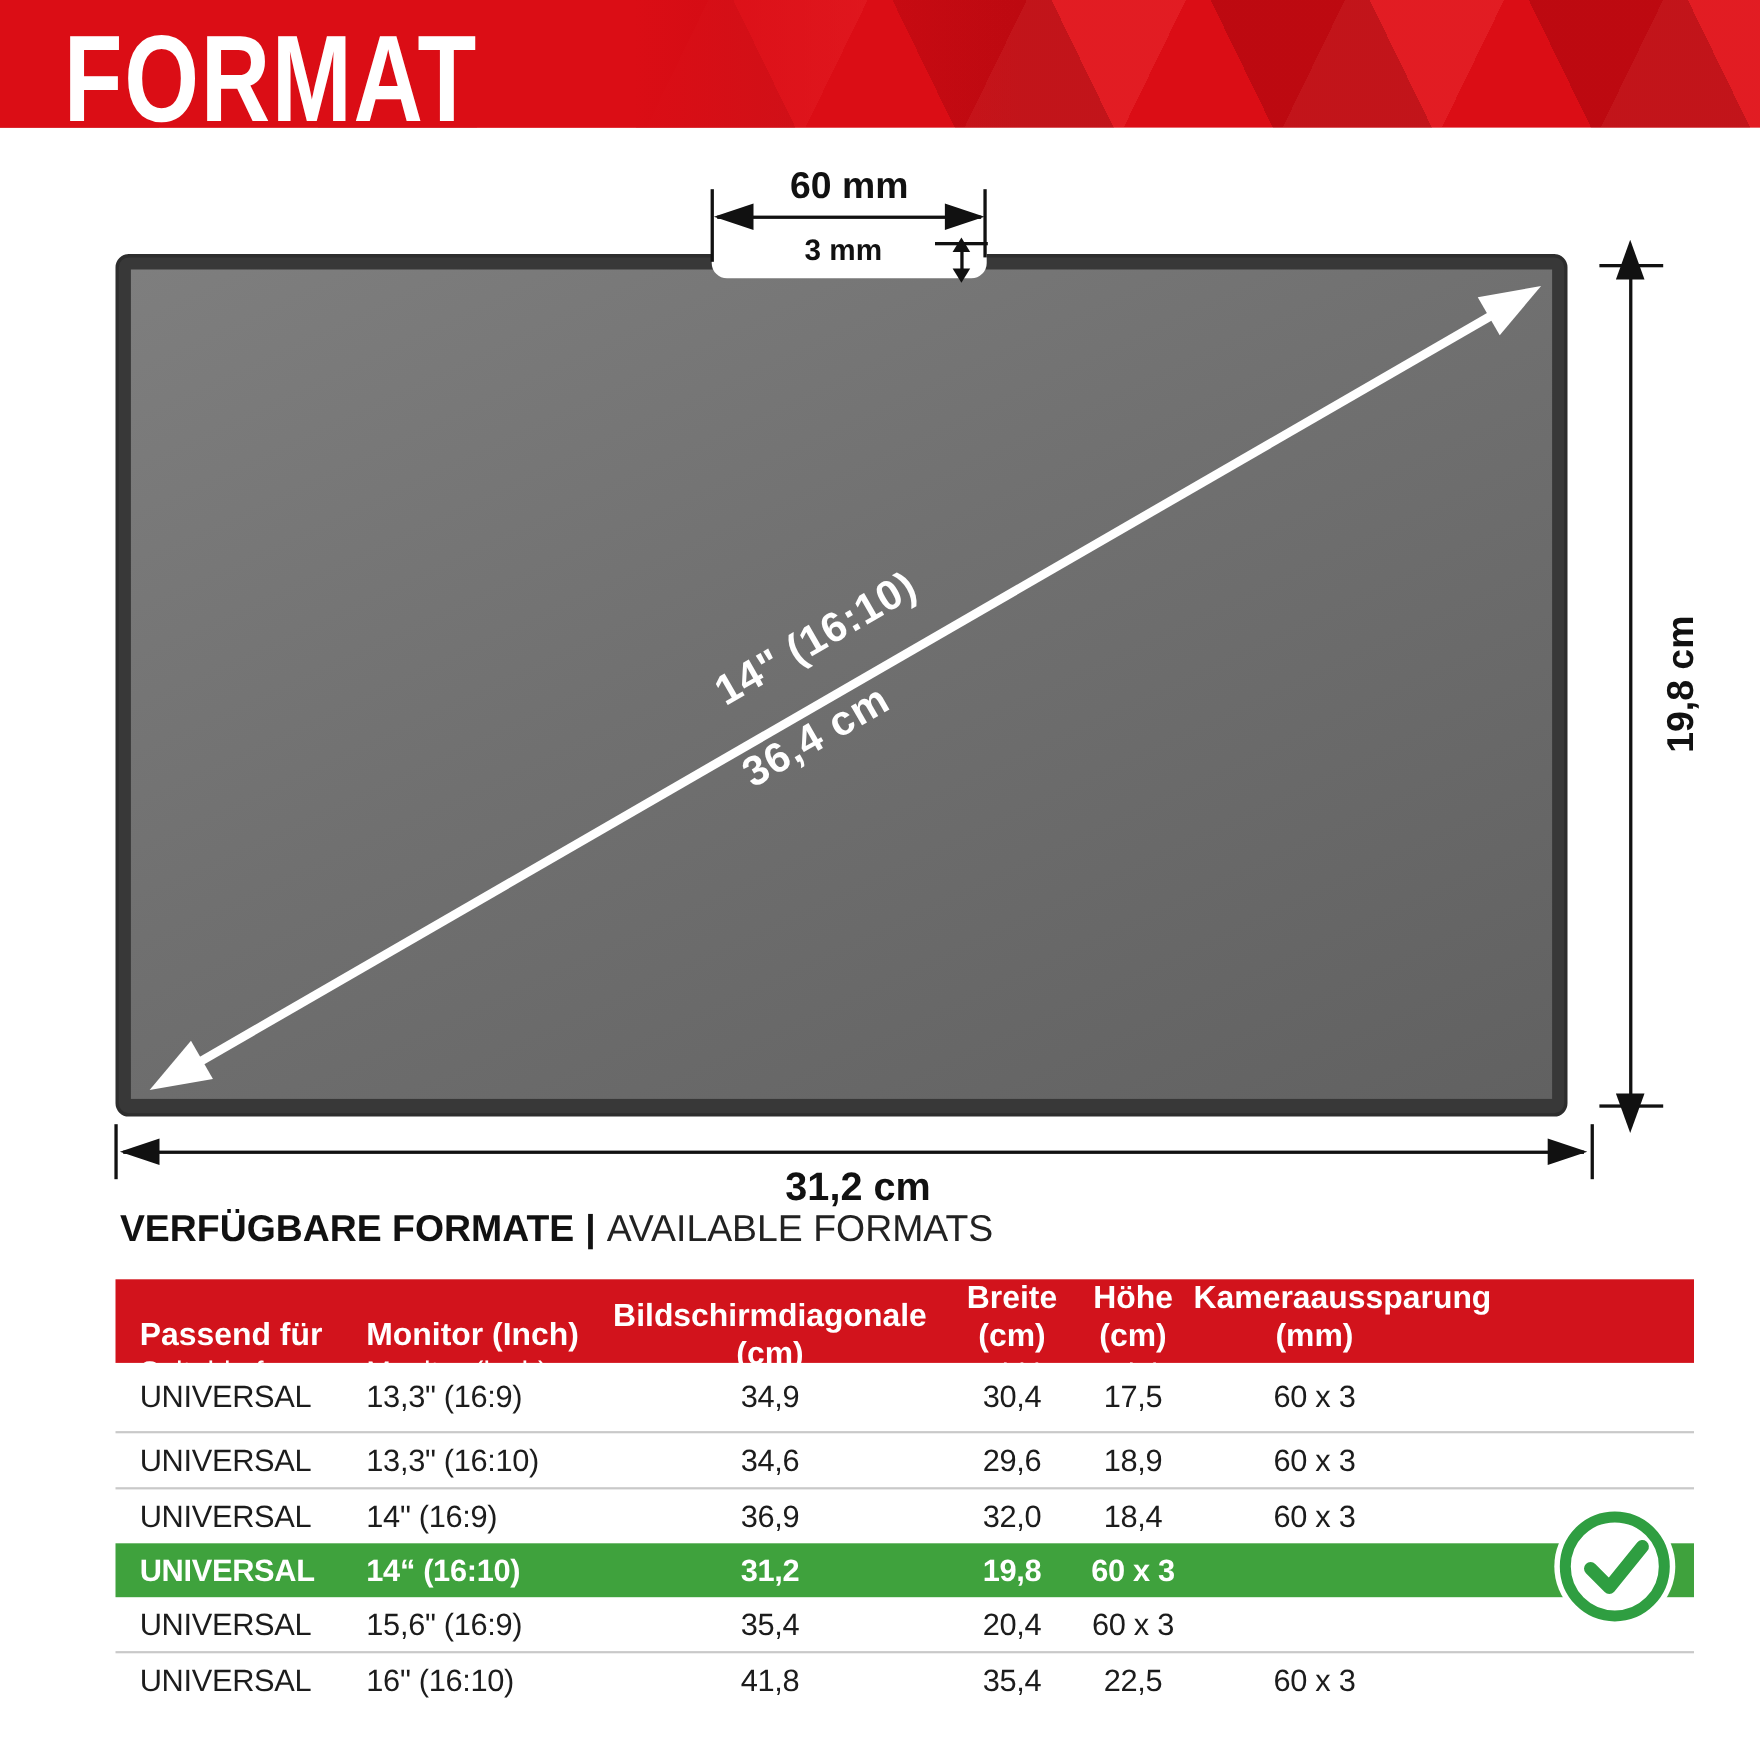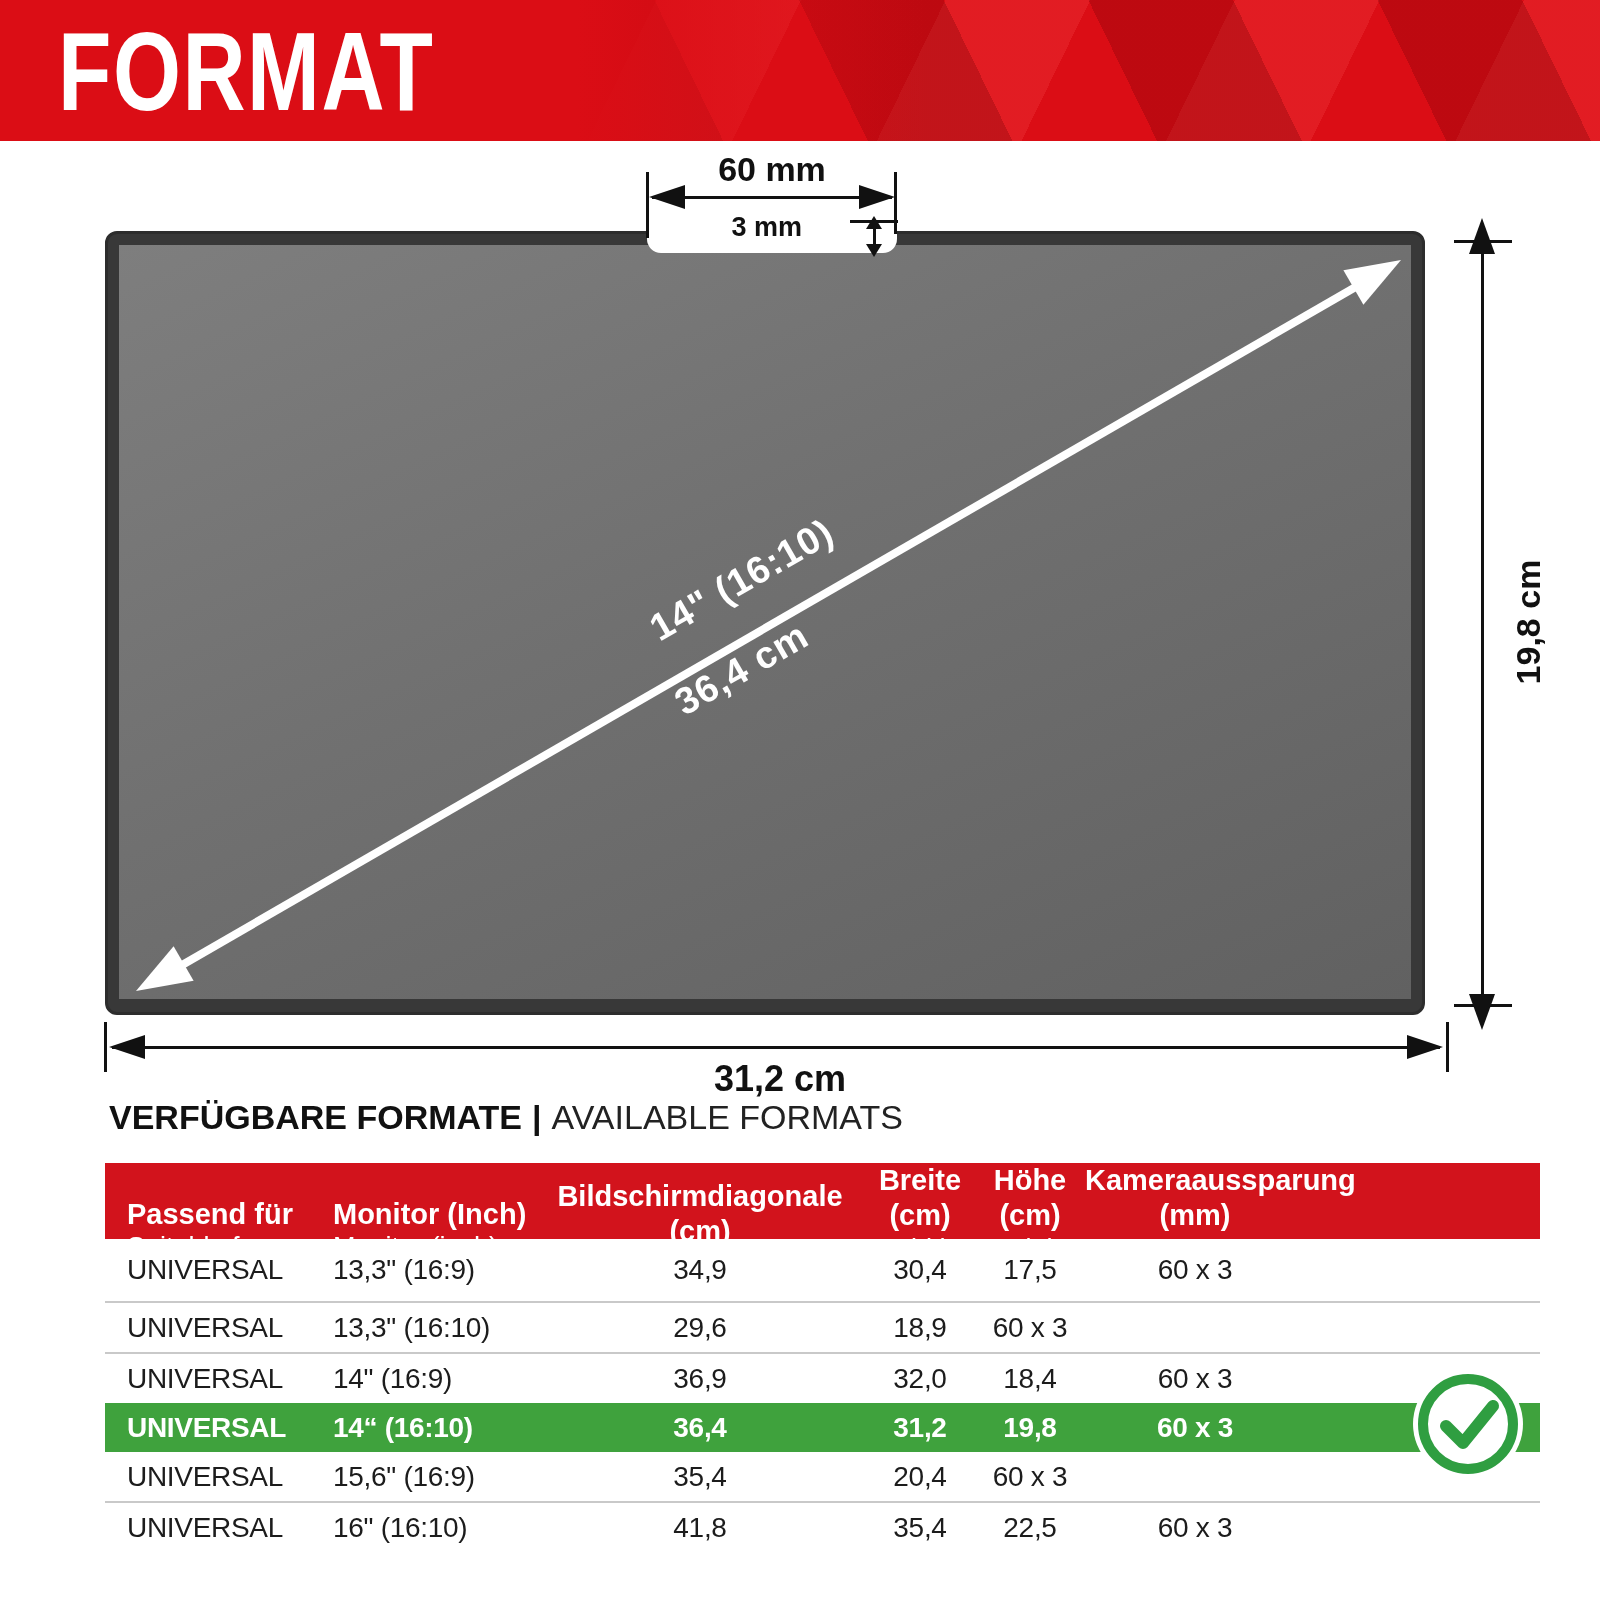--- a/index.html
+++ b/index.html
@@ -3,21 +3,21 @@
 <meta charset="utf-8">
 <style>
   html,body { margin:0; padding:0; background:#fff; }
   #canvas {
     position:relative; width:1600px; height:1600px; overflow:hidden;
     font-family:"Liberation Sans", sans-serif; background:#fff;
   }
 
   
   .banner {
-    position:absolute; left:0; top:0; width:1600px; height:141px;
+    position:absolute; left:0; top:0; width:1600px; height:116px;
     background:
       linear-gradient(90deg, #DB0D15 0%, #DB0D15 36%, rgba(219,13,21,0) 58%),
       repeating-linear-gradient(64deg,  rgba(120,0,6,0.30) 0 130px, rgba(120,0,6,0) 130px 260px),
       repeating-linear-gradient(-64deg, rgba(255,90,90,0.20) 0 130px, rgba(255,90,90,0) 130px 260px),
       #DB0D15;
   }
   .banner-title {
     position:absolute; left:58px; top:16px;
     font-size:112px; font-weight:bold; color:#fff; letter-spacing:2px;
     transform:scaleX(0.78); transform-origin:left top; line-height:1.0;
@@ -172,38 +172,38 @@
       <div class="c2">13,3" (16:9)</div>
       <div class="c3">34,9</div>
       <div class="c4">30,4</div>
       <div class="c5">17,5</div>
       <div class="c6">60 x 3</div>
       <div></div>
     </div>
     <div class="trow sep-top grid-cols">
       <div class="c1">UNIVERSAL</div>
       <div class="c2">13,3" (16:10)</div>
+      <div class="c3">34,6</div>
       <div class="c4">29,6</div>
       <div class="c5">18,9</div>
       <div class="c6">60 x 3</div>
       <div></div>
     </div>
     <div class="trow sep-top grid-cols">
       <div class="c1">UNIVERSAL</div>
       <div class="c2">14" (16:9)</div>
       <div class="c3">36,9</div>
       <div class="c4">32,0</div>
       <div class="c5">18,4</div>
       <div class="c6">60 x 3</div>
       <div></div>
     </div>
     <div class="trow green grid-cols">
       <div class="c1">UNIVERSAL</div>
       <div class="c2">14“ (16:10)</div>
-      <div class="c3">36,4</div>
       <div class="c4">31,2</div>
       <div class="c5">19,8</div>
       <div class="c6">60 x 3</div>
       <div></div>
     </div>
     <div class="trow grid-cols">
       <div class="c1">UNIVERSAL</div>
       <div class="c2">15,6" (16:9)</div>
       <div class="c4">35,4</div>
       <div class="c5">20,4</div>

